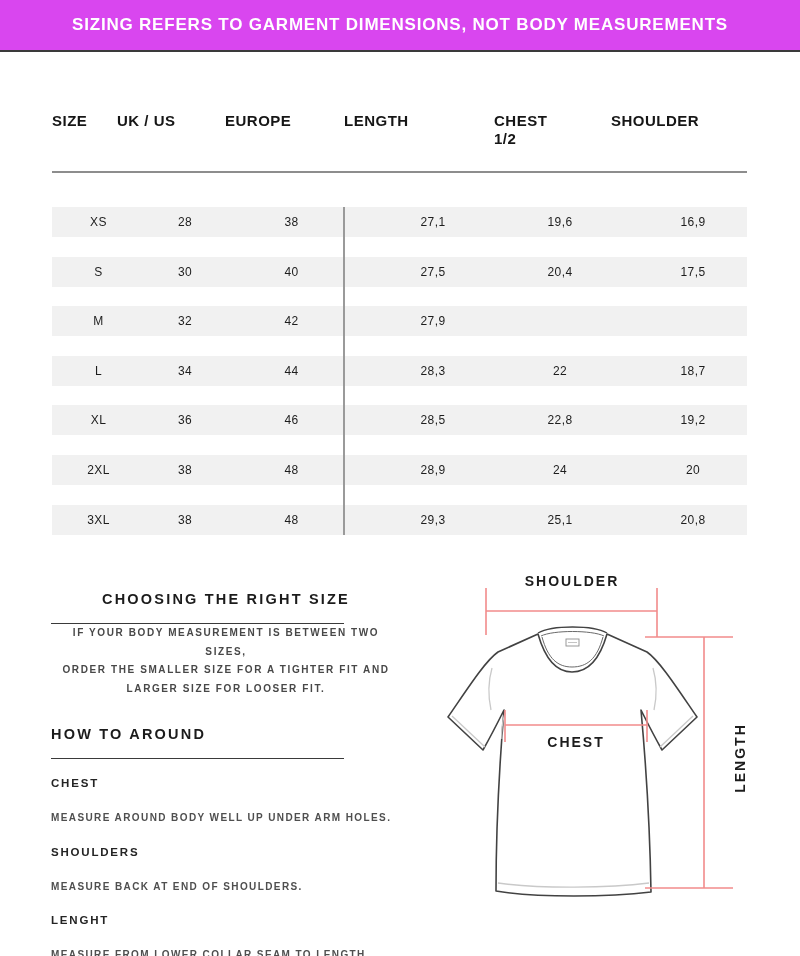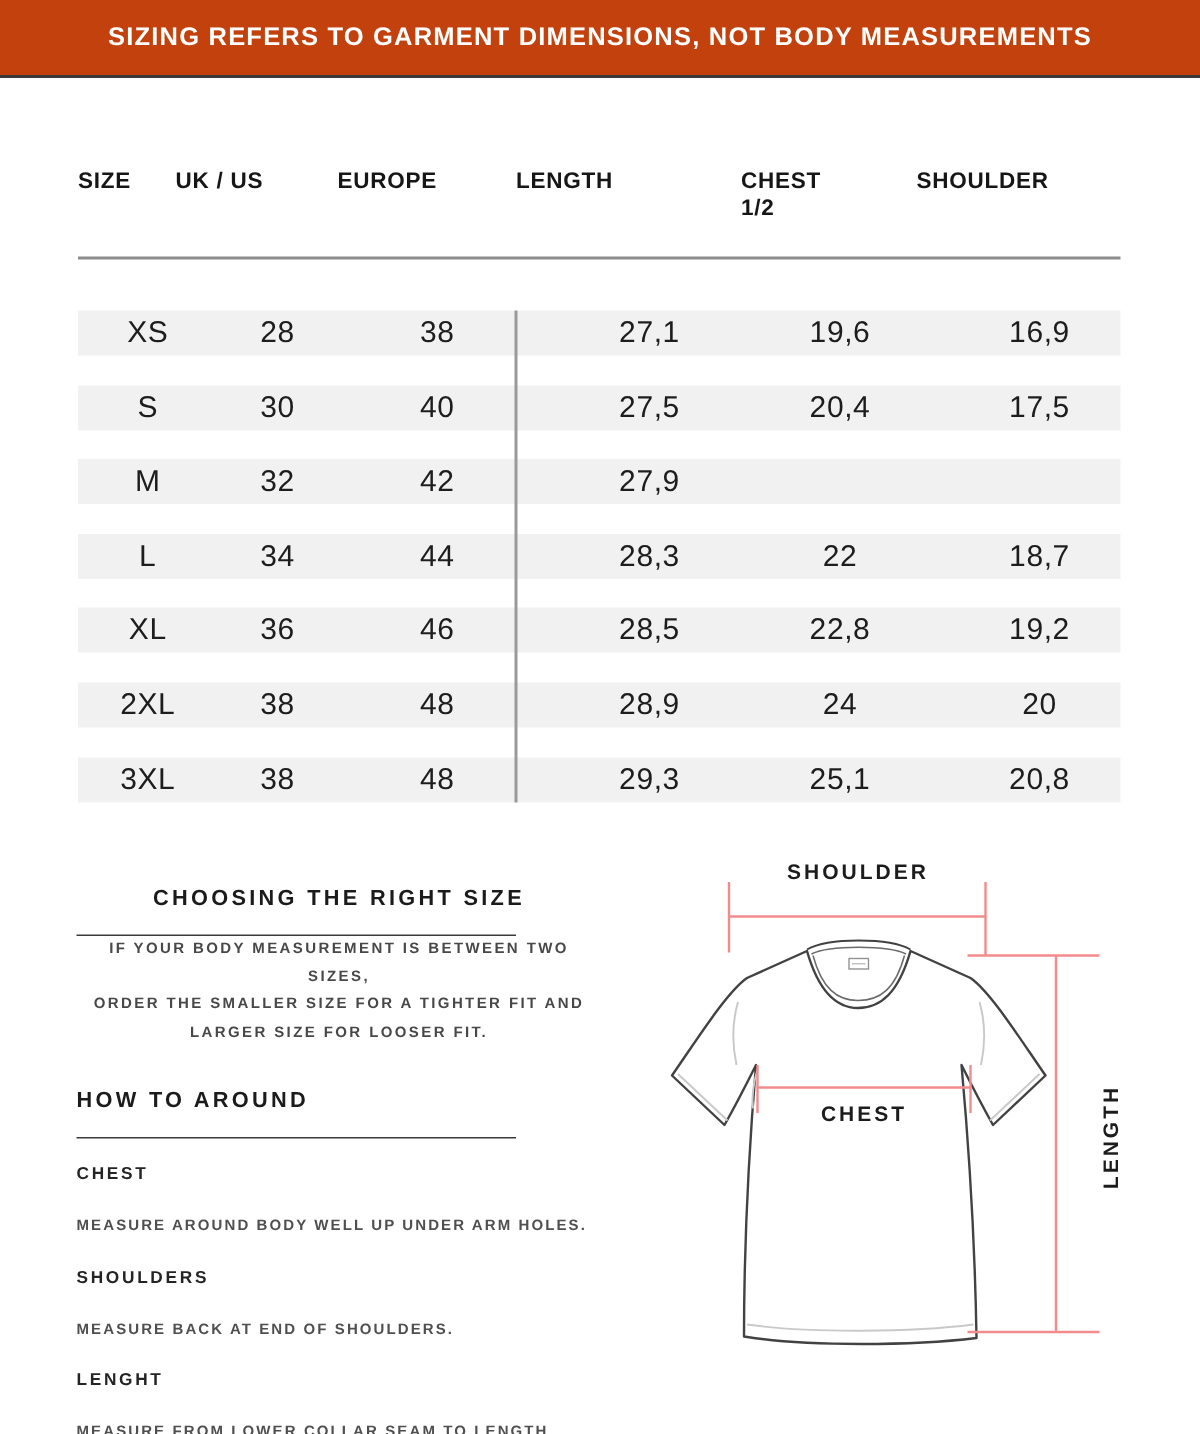--- a/index.html
+++ b/index.html
@@ -1,33 +1,33 @@
 <!DOCTYPE html>
 <html><head>
 <meta charset="utf-8">
 <style>
   html,body{margin:0;padding:0;background:#fff;}
   .page{position:relative;width:800px;height:956px;background:#ffffff;overflow:hidden;
         font-family:"Liberation Sans", sans-serif;color:#1d1d1d;}
 
   
-  .banner{position:absolute;top:0;left:0;right:0;height:50px;background:#c2410c;
+  .banner{position:absolute;top:0;left:0;right:0;height:50px;background:#d946ef;
           border-bottom:2px solid #3a3a3a;display:flex;align-items:center;justify-content:center;}
   .banner span{color:#ffffff;font-weight:bold;font-size:17px;letter-spacing:0.8px;white-space:nowrap;}
 
   
   .table-wrap{position:absolute;left:52px;top:112px;width:695px;}
   .tgrid{display:grid;grid-template-columns:65px 108px 119px 150px 117px 136px;}
   .thead{position:absolute;top:0;left:0;width:100%;}
   .th{text-align:left;font-weight:bold;font-size:15px;line-height:17px;letter-spacing:0.5px;color:#161616;}
   .th-sub{font-weight:bold;font-size:15px;line-height:19px;}
   .header-rule{position:absolute;top:59px;left:0;width:695px;border-top:2px solid #8d8d8d;}
   .tbody{position:absolute;top:95px;left:0;width:100%;}
   .trow{height:30px;margin-bottom:19.6px;background:#f1f1f1;}
-  .trow .td{text-align:center;font-size:20px;line-height:30px;letter-spacing:0.4px;color:#1d1d1d;padding-left:28px;}
+  .trow .td{text-align:center;font-size:12px;line-height:30px;letter-spacing:0.4px;color:#1d1d1d;padding-left:28px;}
   .c2{padding-right:14px;} .c4{padding-right:13px;}
   .col-divider{position:absolute;left:291px;top:95px;width:2px;height:328px;background:#9a9a9a;}
 
   
   .section{position:absolute;left:51px;width:350px;}
   .sec-title{font-size:14.5px;font-weight:bold;letter-spacing:2.2px;color:#1b1b1b;white-space:nowrap;}
   .sec-rule{width:293px;border-top:1.5px solid #3a3a3a;margin-top:16px;}
   .sec-body{font-size:10px;font-weight:bold;letter-spacing:1.6px;
             line-height:18.6px;color:#484848;}
   .mi{margin-top:18px;}

